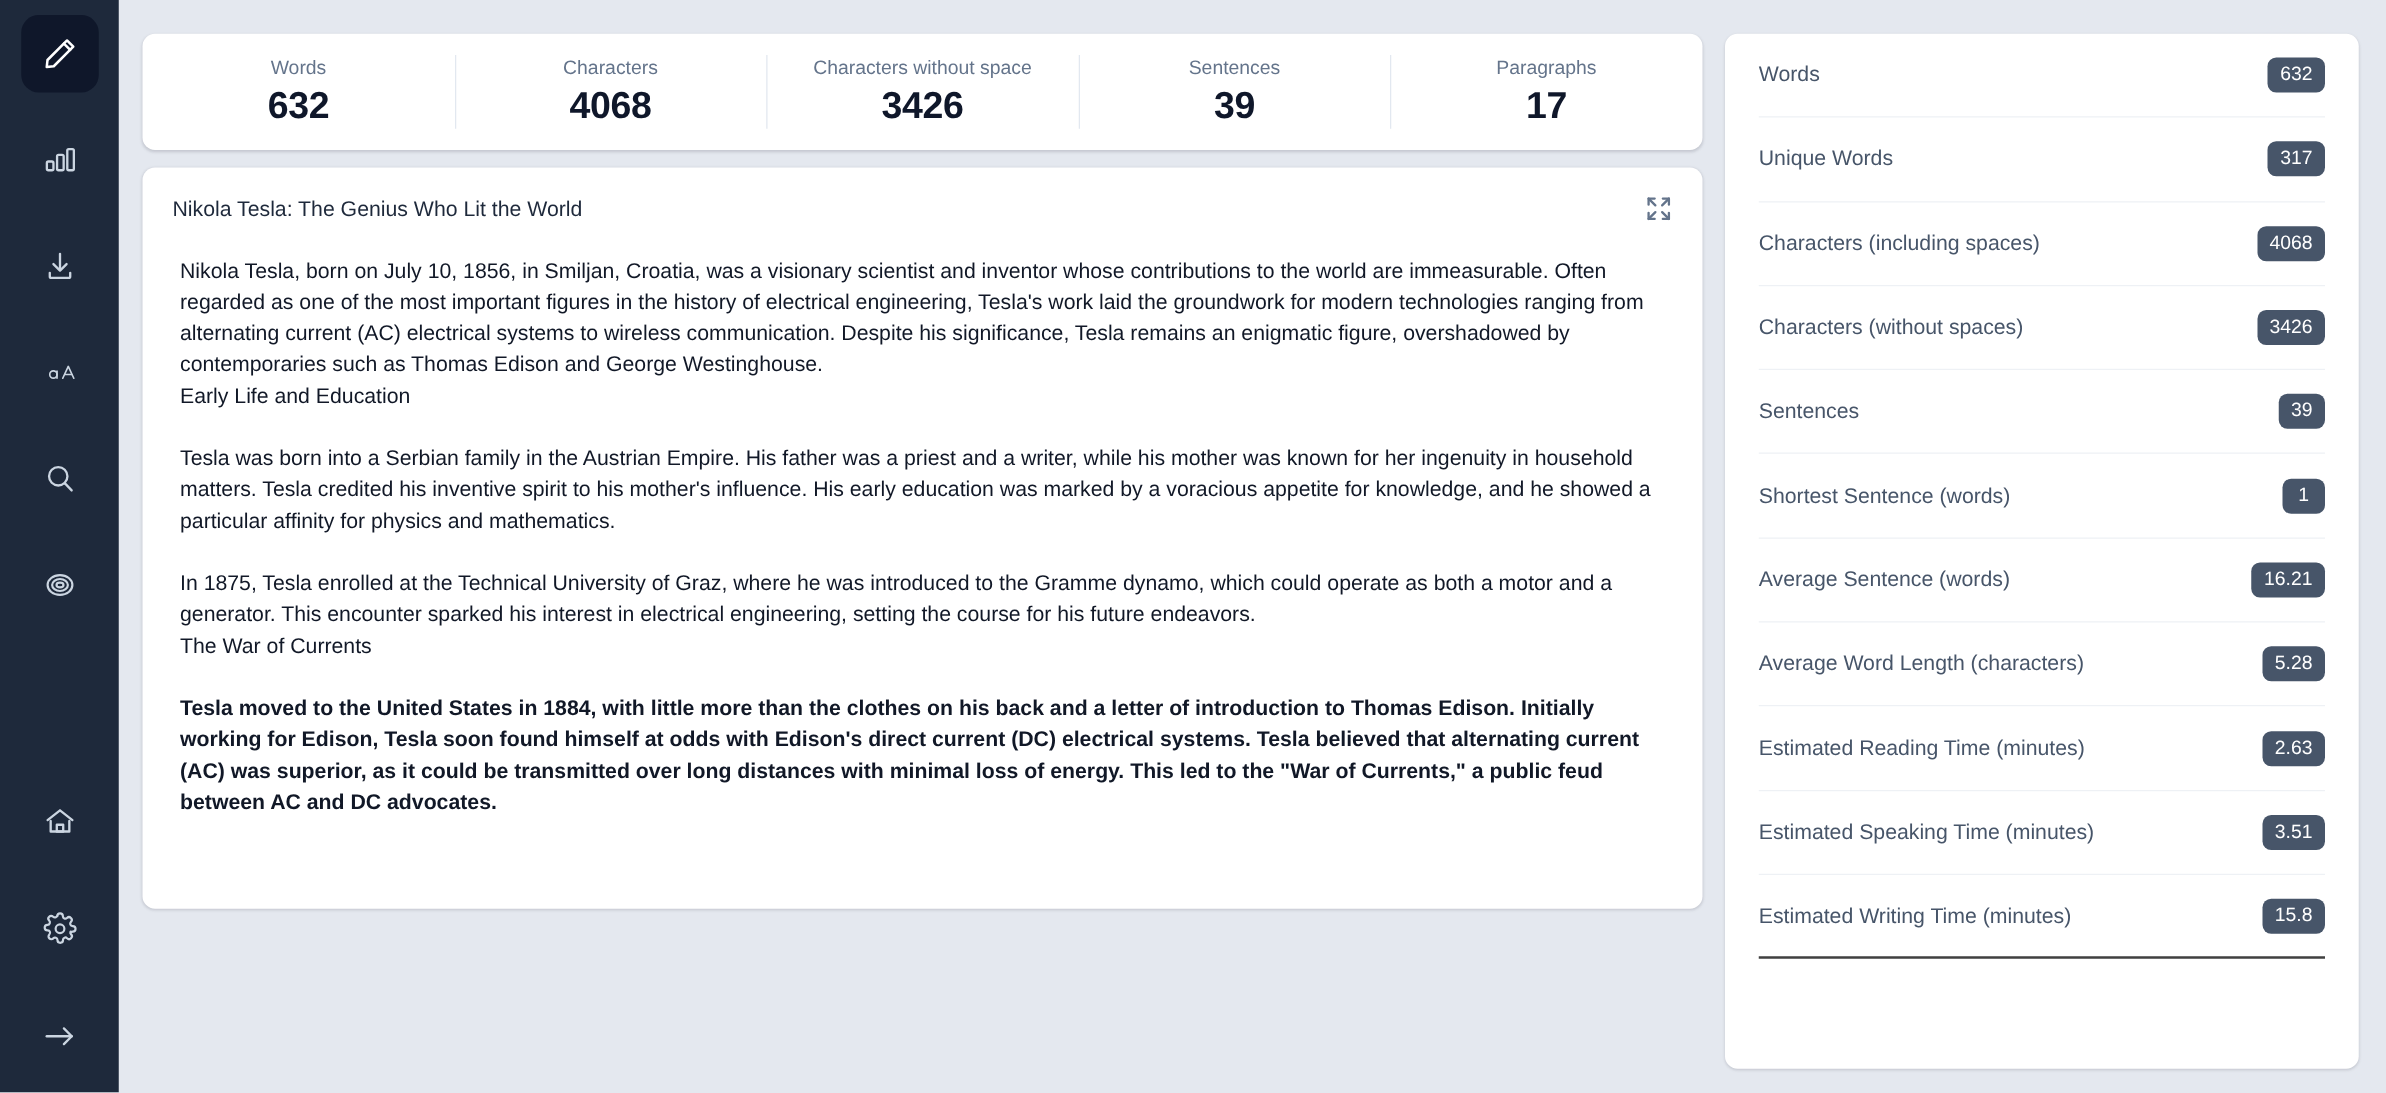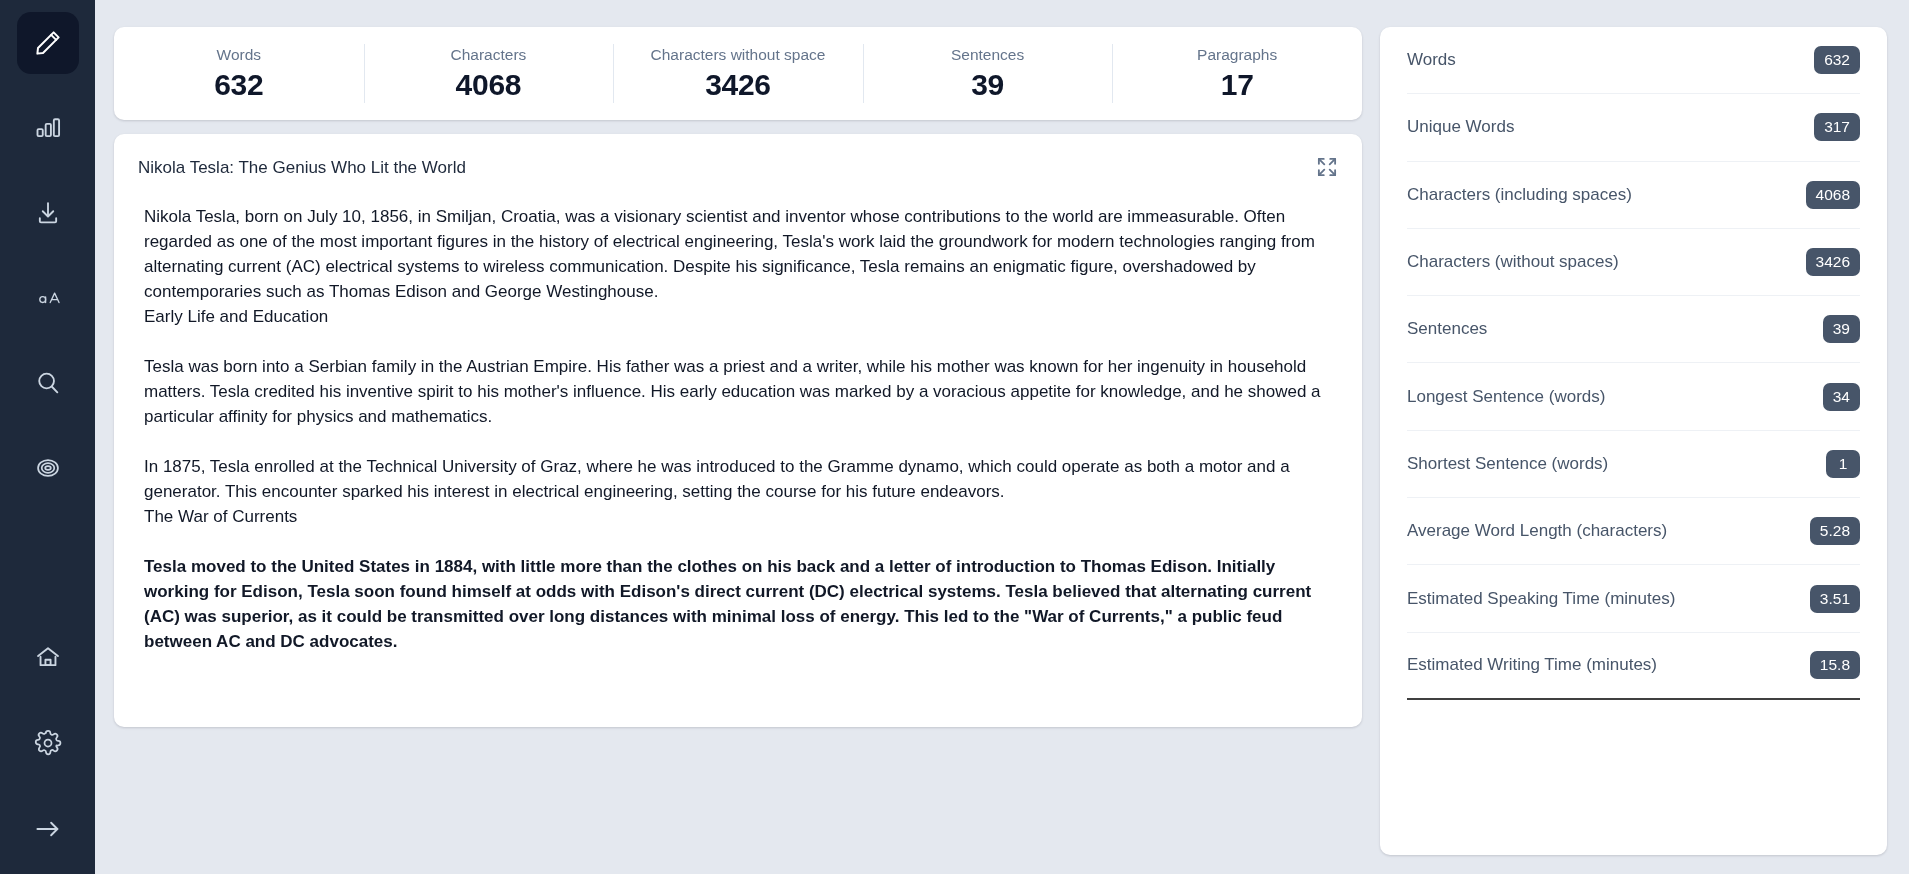--- a/index.html
+++ b/index.html
@@ -360,32 +360,36 @@
     </div>
     <div class="metric-row">
       <span class="metric-label">Characters (without spaces)</span>
       <span class="metric-badge">3426</span>
     </div>
     <div class="metric-row">
       <span class="metric-label">Sentences</span>
       <span class="metric-badge">39</span>
     </div>
     <div class="metric-row">
-      <span class="metric-label">Longest Sentence (words)</span>
-      <span class="metric-badge">34</span>
-    </div>
-    <div class="metric-row">
       <span class="metric-label">Shortest Sentence (words)</span>
       <span class="metric-badge">1</span>
     </div>
     <div class="metric-row">
+      <span class="metric-label">Average Sentence (words)</span>
+      <span class="metric-badge">16.21</span>
+    </div>
+    <div class="metric-row">
       <span class="metric-label">Average Word Length (characters)</span>
       <span class="metric-badge">5.28</span>
     </div>
     <div class="metric-row">
+      <span class="metric-label">Estimated Reading Time (minutes)</span>
+      <span class="metric-badge">2.63</span>
+    </div>
+    <div class="metric-row">
       <span class="metric-label">Estimated Speaking Time (minutes)</span>
       <span class="metric-badge">3.51</span>
     </div>
     <div class="metric-row">
       <span class="metric-label">Estimated Writing Time (minutes)</span>
       <span class="metric-badge">15.8</span>
     </div>
   </div>
 </div>
 

